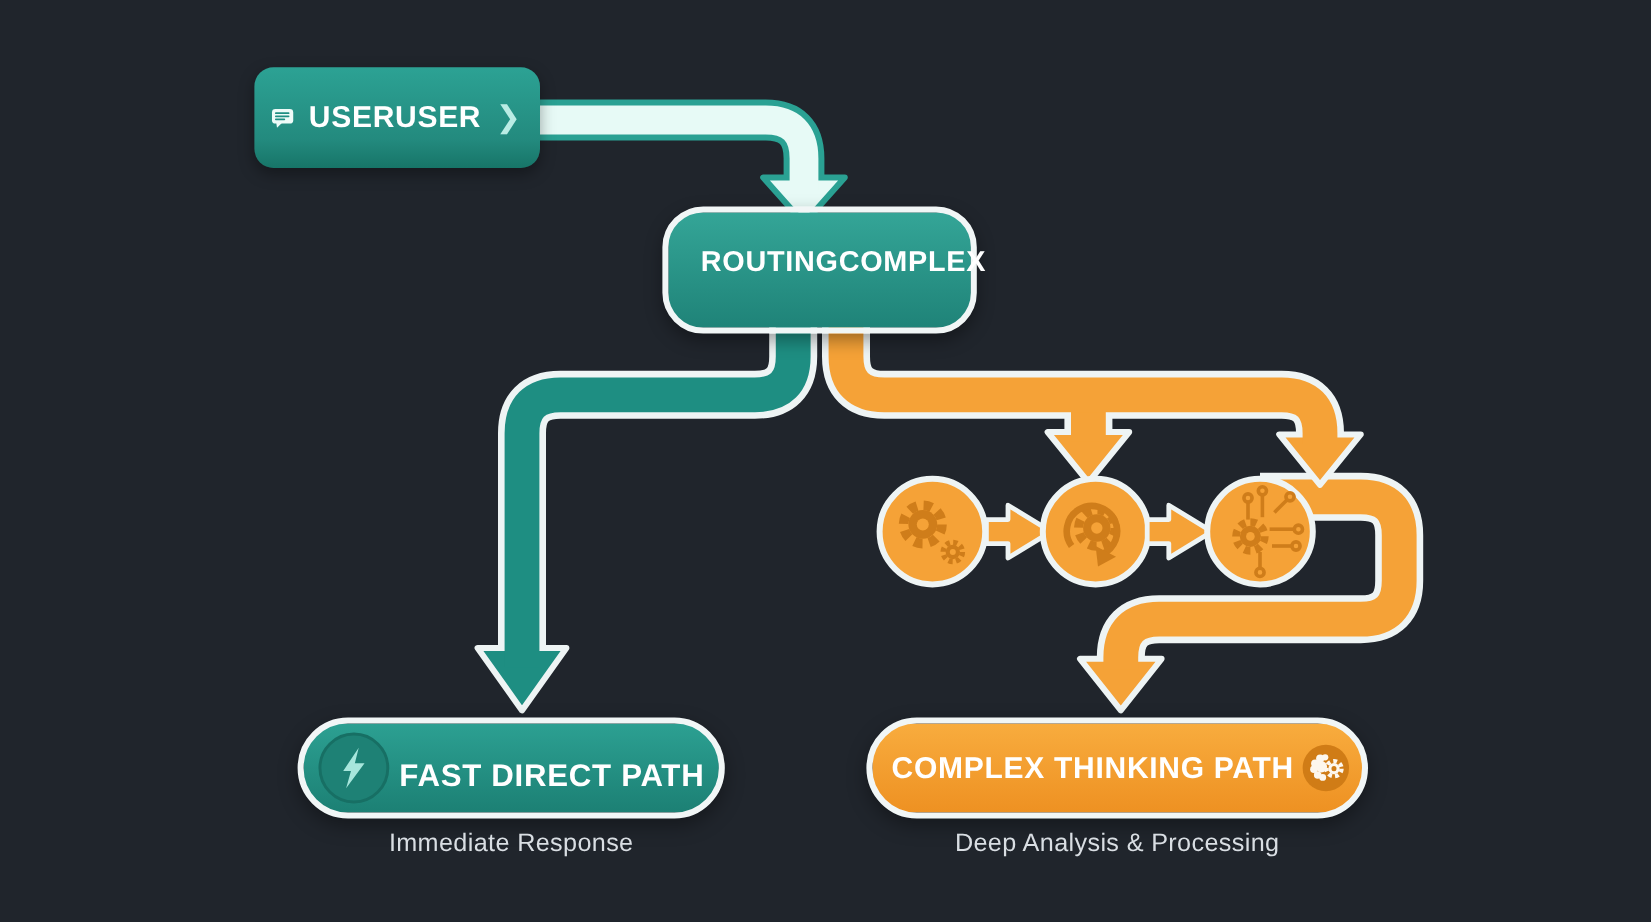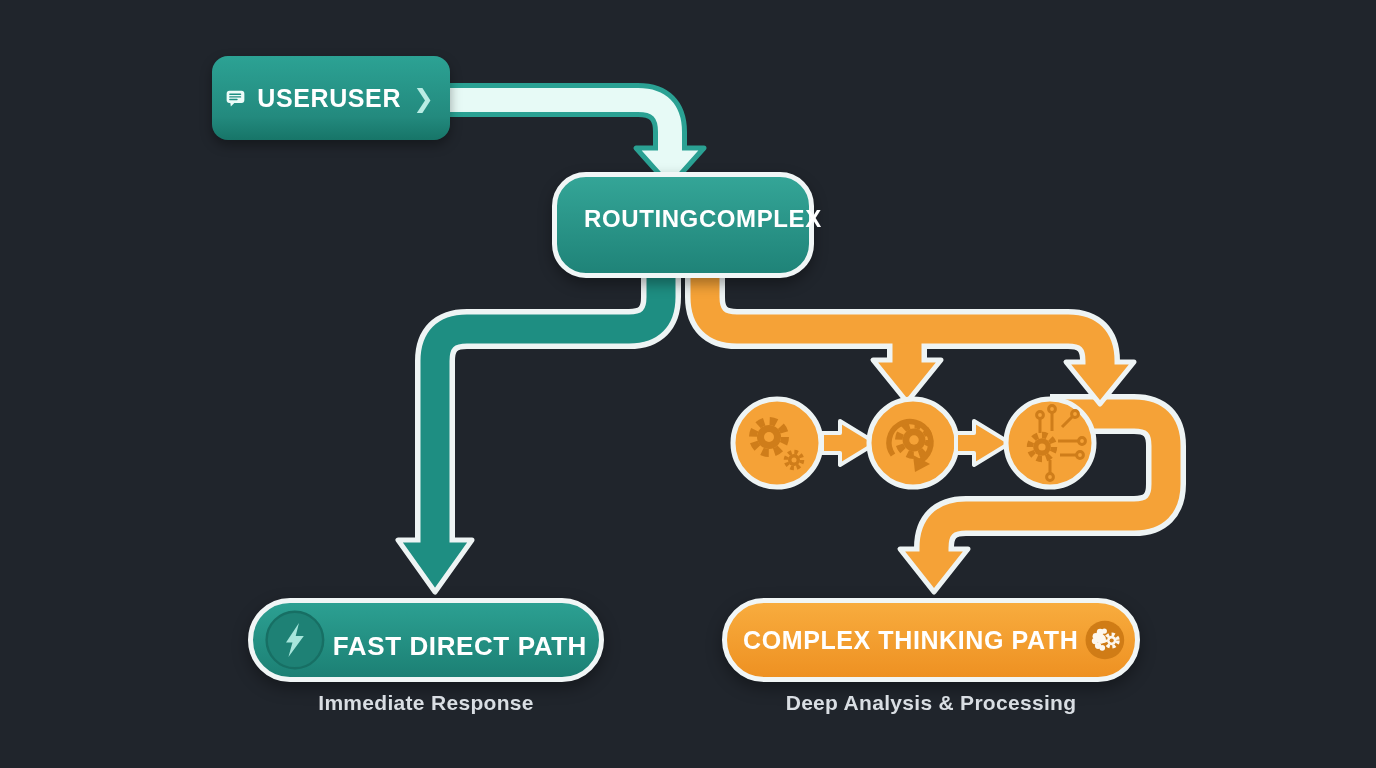--- a/index.html
+++ b/index.html
@@ -41,21 +41,21 @@
   #fast-pill .node-label{flex:1;text-align:center;font-size:26px;margin-top:12px;}
   #complex-pill{
     left:722px;width:418px;
     background:linear-gradient(180deg,#F8AC3E 0%,#EE9122 100%);
     padding:0 10px 0 16px;gap:7px;
   }
   #complex-pill .node-label{flex:1;text-align:center;font-size:25px;}
 
   .caption{
     position:absolute;top:691px;text-align:center;
-    color:#D9DEE3;font-size:21px;font-weight:700;letter-spacing:.3px;
+    color:#D9DEE3;font-size:21px;font-weight:400;letter-spacing:.3px;
   }
   #caption-fast{left:248px;width:356px;}
   #caption-complex{left:722px;width:418px;}
 </style>
 </head>
 <body>
 
 <div id="stage">
 
   <svg id="connectors" width="1376" height="768" viewBox="0 0 1376 768">

